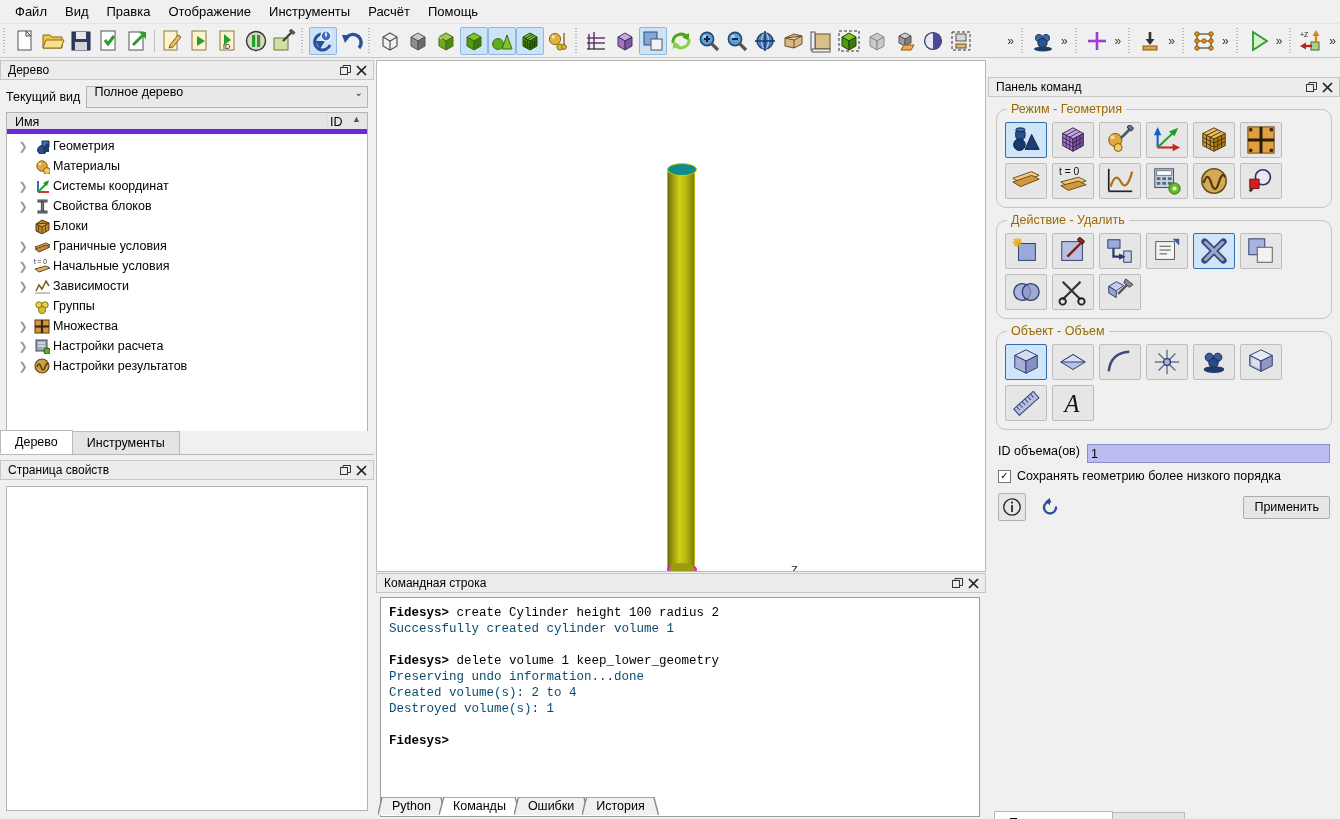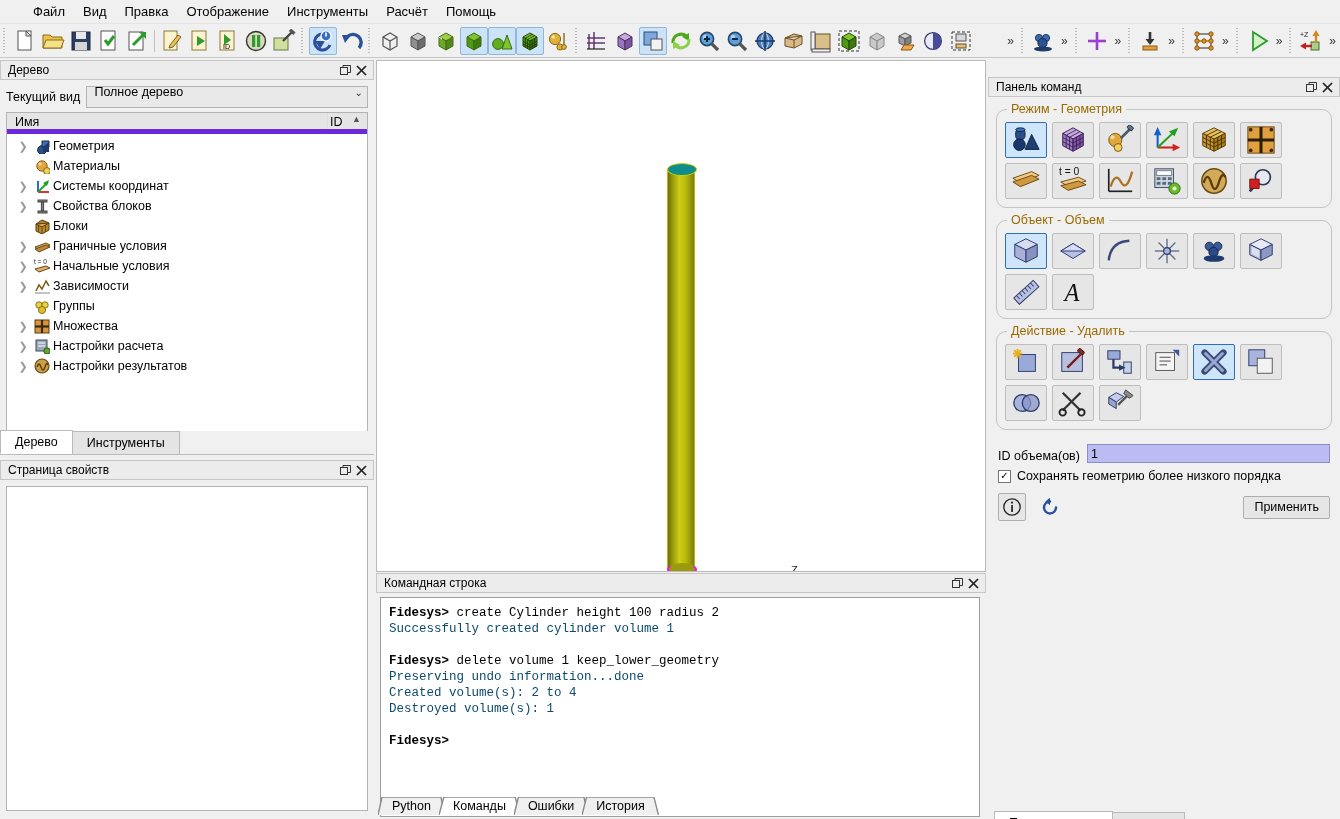--- a/index.html
+++ b/index.html
@@ -11,21 +11,21 @@
     font-family: "Liberation Sans", sans-serif;
     font-size: 12px;
     color: #000;
   }
   #app { position: relative; width: 1340px; height: 819px; background: #f0f0f0; }
 
   
   .menubar {
     position: absolute; left: 0; top: 0; width: 1340px; height: 24px;
     background: #f0f0f0; display: flex; align-items: center;
-    padding-left: 24px; border-bottom: 1px solid #e4e4e4;
+    padding-left: 6px; border-bottom: 1px solid #e4e4e4;
   }
   .menuitem { padding: 3px 9px; font-size: 13px; color: #000; white-space: nowrap; cursor: default; }
 
   
   .toolbar {
     position: absolute; left: 0; top: 24px; width: 1340px; height: 34px;
     background: #f0f0f0; display: flex; align-items: center;
     border-bottom: 1px solid #c8c8c8;
   }
   .tb-group { display: flex; align-items: center; height: 32px; }
@@ -138,21 +138,21 @@
   .grp > .cap {
     position: absolute; top: -8px; left: 10px; background: #f0f0f0; padding: 0 4px;
     font-size: 12.5px; color: #9a6a00; white-space: nowrap;
   }
   .icons { display: flex; flex-wrap: wrap; gap: 5px; }
   .ibtn {
     width: 42px; height: 36px; background: #e6e6e6; border: 1px solid #bdbdbd; border-radius: 2px;
     display: flex; align-items: center; justify-content: center; cursor: default;
   }
   .ibtn.on { background: #cfe6fa; border: 1.5px solid #2f6faf; }
-  .field-row { display: flex; align-items: flex-end; gap: 7px; margin: 14px 10px 0 10px; }
+  .field-row { display: flex; align-items: flex-start; gap: 7px; margin: 14px 10px 0 10px; }
   .field-row label { font-size: 12.5px; white-space: nowrap; }
   .txtinput {
     flex: 1; height: 19px; background: #bcbcf2; border: 1px solid #8d8dc9;
     font-size: 12.5px; padding: 0 3px; display: flex; align-items: center;
   }
   .chk-row { display: flex; align-items: center; gap: 6px; margin: 6px 10px 0 10px; font-size: 12.5px; }
   .chkbox {
     width: 13px; height: 13px; border: 1px solid #767676; background: #fff;
     display: flex; align-items: center; justify-content: center; font-size: 10px; line-height: 1;
   }
@@ -980,20 +980,104 @@
             <div class="ibtn">
               <svg width="30" height="30" viewBox="0 0 32 32">
                 <circle cx="18" cy="12" r="8" fill="#e8e8f0" stroke="#2a3a5a" stroke-width="1.8"></circle>
                 <line x1="12" y1="18" x2="4" y2="27" stroke="#2a3a5a" stroke-width="3"></line>
                 <polygon points="4,14 14,14 14,24 4,24" fill="#d02020" stroke="#7a1010"></polygon>
               </svg>
             </div>
           </div>
         </div>
         <div class="grp">
+          <div class="cap">Действие - Удалить</div>
+          <div class="icons">
+            <div class="ibtn">
+              <svg width="30" height="30" viewBox="0 0 32 32">
+                <rect x="8" y="8" width="18" height="18" fill="#9aaad8" stroke="#2a3a6a"></rect>
+                <g stroke="#e8b020" stroke-width="2">
+                  <line x1="7" y1="2" x2="7" y2="12"></line>
+                  <line x1="2" y1="7" x2="12" y2="7"></line>
+                  <line x1="3.4" y1="3.4" x2="10.6" y2="10.6"></line>
+                  <line x1="10.6" y1="3.4" x2="3.4" y2="10.6"></line>
+                </g>
+              </svg>
+            </div>
+            <div class="ibtn">
+              <svg width="30" height="30" viewBox="0 0 32 32">
+                <rect x="4" y="6" width="22" height="20" fill="#b8c0e0" stroke="#2a3a6a"></rect>
+                <line x1="10" y1="22" x2="24" y2="8" stroke="#7a1a1a" stroke-width="2.6"></line>
+                <rect x="21" y="3" width="7" height="4" rx="1" fill="#8a2a2a" stroke="#4a1010" transform="rotate(42 24.5 5)"></rect>
+              </svg>
+            </div>
+            <div class="ibtn">
+              <svg width="30" height="30" viewBox="0 0 32 32">
+                <rect x="3" y="4" width="13" height="9" fill="#9aaad8" stroke="#2a3a6a"></rect>
+                <rect x="20" y="16" width="8" height="12" fill="#c8d0e8" stroke="#2a3a6a"></rect>
+                <path d="M9 13 L9 22 L18 22" fill="none" stroke="#2a3a6a" stroke-width="2.4"></path>
+                <polygon points="22,22 15,18.6 15,25.4" fill="#2a3a6a"></polygon>
+              </svg>
+            </div>
+            <div class="ibtn">
+              <svg width="30" height="30" viewBox="0 0 32 32">
+                <rect x="4" y="6" width="20" height="19" fill="#f4f4f4" stroke="#555"></rect>
+                <g stroke="#777" stroke-width="1.4">
+                  <line x1="8" y1="11" x2="20" y2="11"></line>
+                  <line x1="8" y1="15" x2="20" y2="15"></line>
+                  <line x1="8" y1="19" x2="16" y2="19"></line>
+                </g>
+                <polygon points="22,3 29,3 29,10" fill="#3a5a9a"></polygon>
+              </svg>
+            </div>
+            <div class="ibtn on">
+              <svg width="30" height="30" viewBox="0 0 32 32">
+                <g stroke="#3a4a7a" stroke-width="7" stroke-linecap="round">
+                  <line x1="6" y1="6" x2="26" y2="26"></line>
+                  <line x1="26" y1="6" x2="6" y2="26"></line>
+                </g>
+                <g stroke="#9aa8d0" stroke-width="3.2" stroke-linecap="round">
+                  <line x1="7" y1="7" x2="25" y2="25"></line>
+                  <line x1="25" y1="7" x2="7" y2="25"></line>
+                </g>
+              </svg>
+            </div>
+            <div class="ibtn">
+              <svg width="30" height="30" viewBox="0 0 32 32">
+                <rect x="3" y="3" width="17" height="17" fill="#a8b4dc" stroke="#2a3a6a"></rect>
+                <rect x="12" y="12" width="16" height="16" fill="#f2f2f2" stroke="#555"></rect>
+              </svg>
+            </div>
+            <div class="ibtn">
+              <svg width="30" height="30" viewBox="0 0 32 32">
+                <circle cx="12" cy="16" r="9" fill="#a8b4dc" stroke="#2a3a6a" stroke-width="1.4"></circle>
+                <circle cx="21" cy="16" r="9" fill="#8894c8" fill-opacity=".75" stroke="#2a3a6a" stroke-width="1.4"></circle>
+              </svg>
+            </div>
+            <div class="ibtn">
+              <svg width="30" height="30" viewBox="0 0 32 32">
+                <g stroke="#333" stroke-width="2.4">
+                  <line x1="5" y1="5" x2="24" y2="24"></line>
+                  <line x1="24" y1="5" x2="5" y2="24"></line>
+                </g>
+                <circle cx="5" cy="26" r="3.4" fill="none" stroke="#222" stroke-width="2"></circle>
+                <circle cx="25" cy="26" r="3.4" fill="none" stroke="#222" stroke-width="2"></circle>
+              </svg>
+            </div>
+            <div class="ibtn">
+              <svg width="30" height="30" viewBox="0 0 32 32">
+                <polygon points="4,10 12,5 20,9 12,15" fill="#c4ccea" stroke="#2a3a6a"></polygon>
+                <polygon points="4,10 12,15 12,22 4,17" fill="#98a4cc" stroke="#2a3a6a"></polygon>
+                <path d="M14 18 L26 6" stroke="#555" stroke-width="2.4"></path>
+                <polygon points="22,2 30,8 26,11 20,6" fill="#888" stroke="#444"></polygon>
+              </svg>
+            </div>
+          </div>
+        </div>
+        <div class="grp">
           <div class="cap">Объект - Объем</div>
           <div class="icons">
             <div class="ibtn on">
               <svg width="30" height="30" viewBox="0 0 32 32">
                 <polygon points="4,9 16,3 28,9 16,15" fill="#d8dcf0" stroke="#2a3a6a"></polygon>
                 <polygon points="4,9 16,15 16,28 4,22" fill="#a8b0d8" stroke="#2a3a6a"></polygon>
                 <polygon points="28,9 16,15 16,28 28,22" fill="#8890c0" stroke="#2a3a6a"></polygon>
               </svg>
             </div>
             <div class="ibtn">
@@ -1049,104 +1133,20 @@
                 </g>
               </svg>
             </div>
             <div class="ibtn">
               <svg width="30" height="30" viewBox="0 0 32 32">
                 <text x="7" y="26" font-size="26" font-family="Liberation Serif" font-style="italic" fill="#111">A</text>
               </svg>
             </div>
           </div>
         </div>
-        <div class="grp">
-          <div class="cap">Действие - Удалить</div>
-          <div class="icons">
-            <div class="ibtn">
-              <svg width="30" height="30" viewBox="0 0 32 32">
-                <rect x="8" y="8" width="18" height="18" fill="#9aaad8" stroke="#2a3a6a"></rect>
-                <g stroke="#e8b020" stroke-width="2">
-                  <line x1="7" y1="2" x2="7" y2="12"></line>
-                  <line x1="2" y1="7" x2="12" y2="7"></line>
-                  <line x1="3.4" y1="3.4" x2="10.6" y2="10.6"></line>
-                  <line x1="10.6" y1="3.4" x2="3.4" y2="10.6"></line>
-                </g>
-              </svg>
-            </div>
-            <div class="ibtn">
-              <svg width="30" height="30" viewBox="0 0 32 32">
-                <rect x="4" y="6" width="22" height="20" fill="#b8c0e0" stroke="#2a3a6a"></rect>
-                <line x1="10" y1="22" x2="24" y2="8" stroke="#7a1a1a" stroke-width="2.6"></line>
-                <rect x="21" y="3" width="7" height="4" rx="1" fill="#8a2a2a" stroke="#4a1010" transform="rotate(42 24.5 5)"></rect>
-              </svg>
-            </div>
-            <div class="ibtn">
-              <svg width="30" height="30" viewBox="0 0 32 32">
-                <rect x="3" y="4" width="13" height="9" fill="#9aaad8" stroke="#2a3a6a"></rect>
-                <rect x="20" y="16" width="8" height="12" fill="#c8d0e8" stroke="#2a3a6a"></rect>
-                <path d="M9 13 L9 22 L18 22" fill="none" stroke="#2a3a6a" stroke-width="2.4"></path>
-                <polygon points="22,22 15,18.6 15,25.4" fill="#2a3a6a"></polygon>
-              </svg>
-            </div>
-            <div class="ibtn">
-              <svg width="30" height="30" viewBox="0 0 32 32">
-                <rect x="4" y="6" width="20" height="19" fill="#f4f4f4" stroke="#555"></rect>
-                <g stroke="#777" stroke-width="1.4">
-                  <line x1="8" y1="11" x2="20" y2="11"></line>
-                  <line x1="8" y1="15" x2="20" y2="15"></line>
-                  <line x1="8" y1="19" x2="16" y2="19"></line>
-                </g>
-                <polygon points="22,3 29,3 29,10" fill="#3a5a9a"></polygon>
-              </svg>
-            </div>
-            <div class="ibtn on">
-              <svg width="30" height="30" viewBox="0 0 32 32">
-                <g stroke="#3a4a7a" stroke-width="7" stroke-linecap="round">
-                  <line x1="6" y1="6" x2="26" y2="26"></line>
-                  <line x1="26" y1="6" x2="6" y2="26"></line>
-                </g>
-                <g stroke="#9aa8d0" stroke-width="3.2" stroke-linecap="round">
-                  <line x1="7" y1="7" x2="25" y2="25"></line>
-                  <line x1="25" y1="7" x2="7" y2="25"></line>
-                </g>
-              </svg>
-            </div>
-            <div class="ibtn">
-              <svg width="30" height="30" viewBox="0 0 32 32">
-                <rect x="3" y="3" width="17" height="17" fill="#a8b4dc" stroke="#2a3a6a"></rect>
-                <rect x="12" y="12" width="16" height="16" fill="#f2f2f2" stroke="#555"></rect>
-              </svg>
-            </div>
-            <div class="ibtn">
-              <svg width="30" height="30" viewBox="0 0 32 32">
-                <circle cx="12" cy="16" r="9" fill="#a8b4dc" stroke="#2a3a6a" stroke-width="1.4"></circle>
-                <circle cx="21" cy="16" r="9" fill="#8894c8" fill-opacity=".75" stroke="#2a3a6a" stroke-width="1.4"></circle>
-              </svg>
-            </div>
-            <div class="ibtn">
-              <svg width="30" height="30" viewBox="0 0 32 32">
-                <g stroke="#333" stroke-width="2.4">
-                  <line x1="5" y1="5" x2="24" y2="24"></line>
-                  <line x1="24" y1="5" x2="5" y2="24"></line>
-                </g>
-                <circle cx="5" cy="26" r="3.4" fill="none" stroke="#222" stroke-width="2"></circle>
-                <circle cx="25" cy="26" r="3.4" fill="none" stroke="#222" stroke-width="2"></circle>
-              </svg>
-            </div>
-            <div class="ibtn">
-              <svg width="30" height="30" viewBox="0 0 32 32">
-                <polygon points="4,10 12,5 20,9 12,15" fill="#c4ccea" stroke="#2a3a6a"></polygon>
-                <polygon points="4,10 12,15 12,22 4,17" fill="#98a4cc" stroke="#2a3a6a"></polygon>
-                <path d="M14 18 L26 6" stroke="#555" stroke-width="2.4"></path>
-                <polygon points="22,2 30,8 26,11 20,6" fill="#888" stroke="#444"></polygon>
-              </svg>
-            </div>
-          </div>
-        </div>
       </div>
 
     <div class="field-row">
       <label>ID объема(ов)</label>
       <div class="txtinput">
         <span>1</span>
       </div>
     </div>
 
     <div class="chk-row">

